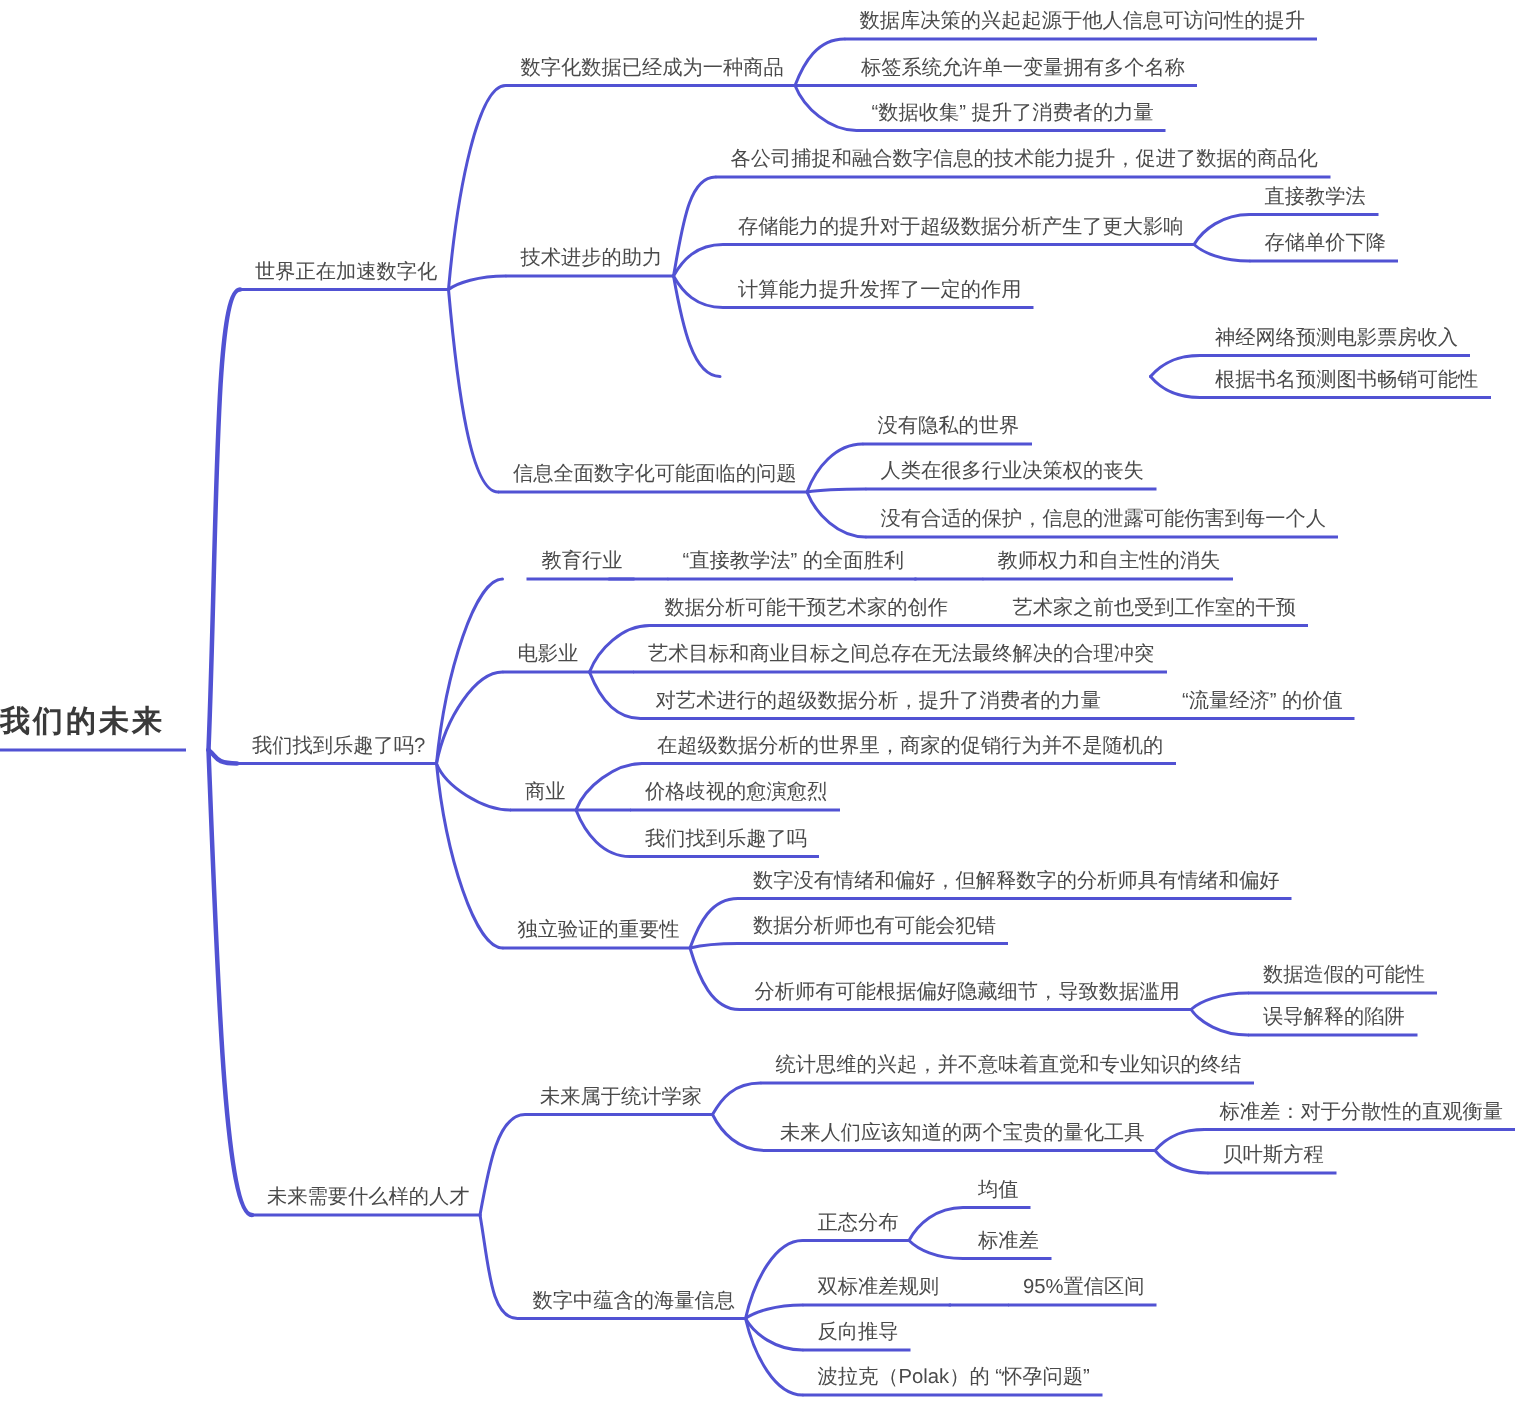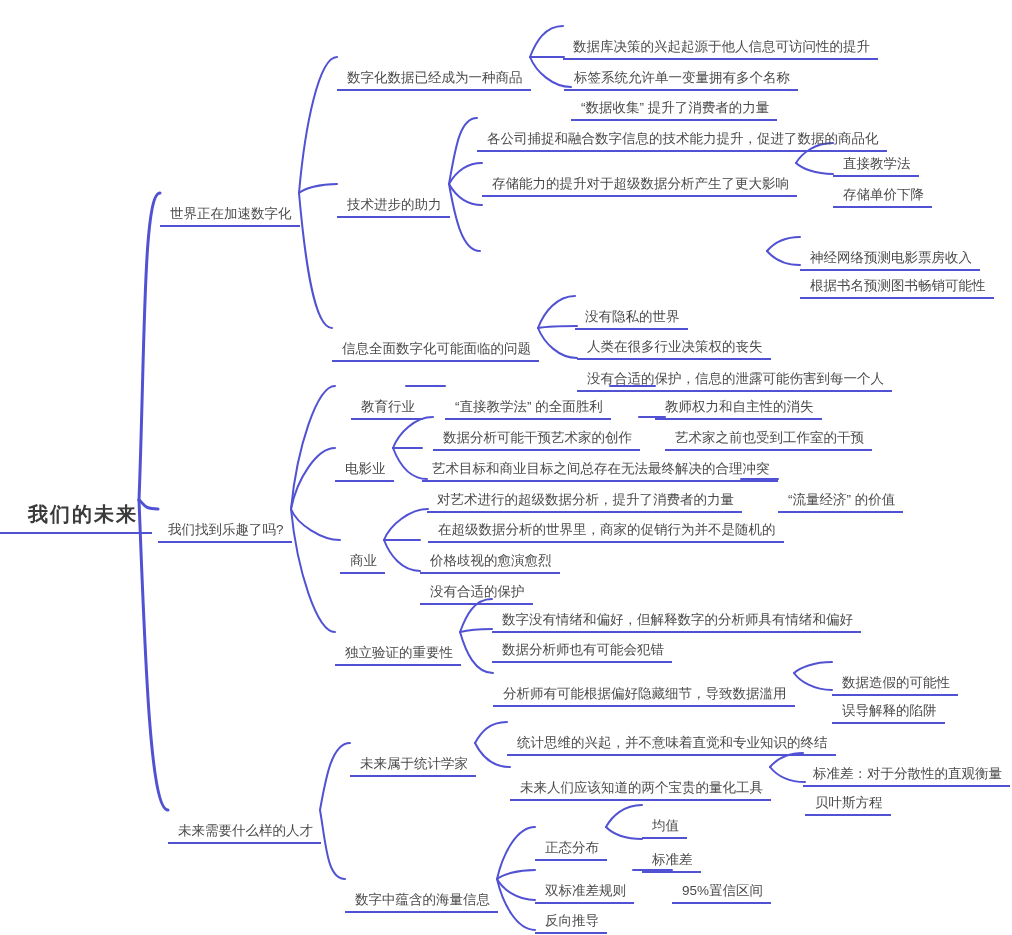--- a/index.html
+++ b/index.html
@@ -3,23 +3,23 @@
 <meta charset="utf-8">
 <style>
   html,body{margin:0;padding:0;background:#ffffff;}
   #canvas{position:relative;width:1012px;height:935px;background:#ffffff;overflow:hidden;
           font-family:"Liberation Sans","DejaVu Sans",sans-serif;}
   #edges-svg{position:absolute;left:0;top:0;width:1012px;height:935px;z-index:0;}
   .node{position:absolute;z-index:1;white-space:nowrap;
         font-size:13.5px;line-height:17px;color:#4a4a4a;
         padding:1px 8px 3px 10px;
         border-bottom:2px solid var(--line-color,#5152d3);
-        cursor:default;margin-top:33px;}
+        cursor:default;}
   .node.root{font-size:20px;font-weight:bold;color:#3a3a3a;letter-spacing:2px;
-        line-height:26px;padding:0 14px 5px 28px;border-bottom-width:2px;}
+        line-height:26px;padding:0 14px 5px 0;border-bottom-width:2px;}
 </style>
 </head>
 <body>
 
 <div id="canvas" style="--line-color: #5152d3;">
   <svg id="edges-svg">
       <path d="M 139 500 C 145 346.5, 143 193, 160 193" fill="none" stroke="#5152d3" stroke-width="3" stroke-linecap="round"></path>
       <path d="M 139 500 C 145 504.5, 143 509, 158 509" fill="none" stroke="#5152d3" stroke-width="3" stroke-linecap="round"></path>
       <path d="M 139 500 C 145 655, 150 810, 168 810" fill="none" stroke="#5152d3" stroke-width="3" stroke-linecap="round"></path>
       <path d="M 299 193 C 305 125, 319 57, 337 57" fill="none" stroke="#5152d3" stroke-width="2" stroke-linecap="round"></path>
@@ -78,41 +78,42 @@
   <div class="node" style="left:160px;top:171px">世界正在加速数字化</div>
   <div class="node" style="left:337px;top:35px">数字化数据已经成为一种商品</div>
   <div class="node" style="left:563px;top:4px">数据库决策的兴起起源于他人信息可访问性的提升</div>
   <div class="node" style="left:564px;top:35px">标签系统允许单一变量拥有多个名称</div>
   <div class="node" style="left:571px;top:65px">“数据收集” 提升了消费者的力量</div>
   <div class="node" style="left:337px;top:162px">技术进步的助力</div>
   <div class="node" style="left:477px;top:96px">各公司捕捉和融合数字信息的技术能力提升，促进了数据的商品化</div>
   <div class="node" style="left:482px;top:141px">存储能力的提升对于超级数据分析产生了更大影响</div>
   <div class="node" style="left:833px;top:121px">直接教学法</div>
   <div class="node" style="left:833px;top:152px">存储单价下降</div>
+  <div class="node" style="left:482px;top:183px">计算能力提升发挥了一定的作用</div>
   <div class="node" style="left:800px;top:215px">神经网络预测电影票房收入</div>
   <div class="node" style="left:332px;top:306px">信息全面数字化可能面临的问题</div>
   <div class="node" style="left:800px;top:243px">根据书名预测图书畅销可能性</div>
   <div class="node" style="left:575px;top:274px">没有隐私的世界</div>
   <div class="node" style="left:577px;top:304px">人类在很多行业决策权的丧失</div>
   <div class="node" style="left:577px;top:336px">没有合适的保护，信息的泄露可能伤害到每一个人</div>
 
   <div class="node" style="left:158px;top:487px">我们找到乐趣了吗?</div>
   <div class="node" style="left:351px;top:364px">教育行业</div>
   <div class="node" style="left:445px;top:364px">“直接教学法” 的全面胜利</div>
   <div class="node" style="left:655px;top:364px">教师权力和自主性的消失</div>
   <div class="node" style="left:335px;top:426px">电影业</div>
   <div class="node" style="left:433px;top:395px">数据分析可能干预艺术家的创作</div>
   <div class="node" style="left:665px;top:395px">艺术家之前也受到工作室的干预</div>
   <div class="node" style="left:422px;top:426px">艺术目标和商业目标之间总存在无法最终解决的合理冲突</div>
   <div class="node" style="left:427px;top:457px">对艺术进行的超级数据分析，提升了消费者的力量</div>
   <div class="node" style="left:778px;top:457px">“流量经济” 的价值</div>
   <div class="node" style="left:340px;top:518px">商业</div>
   <div class="node" style="left:428px;top:487px">在超级数据分析的世界里，商家的促销行为并不是随机的</div>
   <div class="node" style="left:420px;top:518px">价格歧视的愈演愈烈</div>
-  <div class="node" style="left:420px;top:549px">没有合适的保护</div>
+  <div class="node" style="left:420px;top:549px">我们找到乐趣了吗</div>
   <div class="node" style="left:335px;top:610px">独立验证的重要性</div>
   <div class="node" style="left:492px;top:607px">数据分析师也有可能会犯错</div>
   <div class="node" style="left:492px;top:577px">数字没有情绪和偏好，但解释数字的分析师具有情绪和偏好</div>
   <div class="node" style="left:493px;top:651px">分析师有可能根据偏好隐藏细节，导致数据滥用</div>
   <div class="node" style="left:832px;top:640px">数据造假的可能性</div>
   <div class="node" style="left:832px;top:668px">误导解释的陷阱</div>
 
   <div class="node" style="left:168px;top:788px">未来需要什么样的人才</div>
   <div class="node" style="left:350px;top:721px">未来属于统计学家</div>
   <div class="node" style="left:507px;top:700px">统计思维的兴起，并不意味着直觉和专业知识的终结</div>

